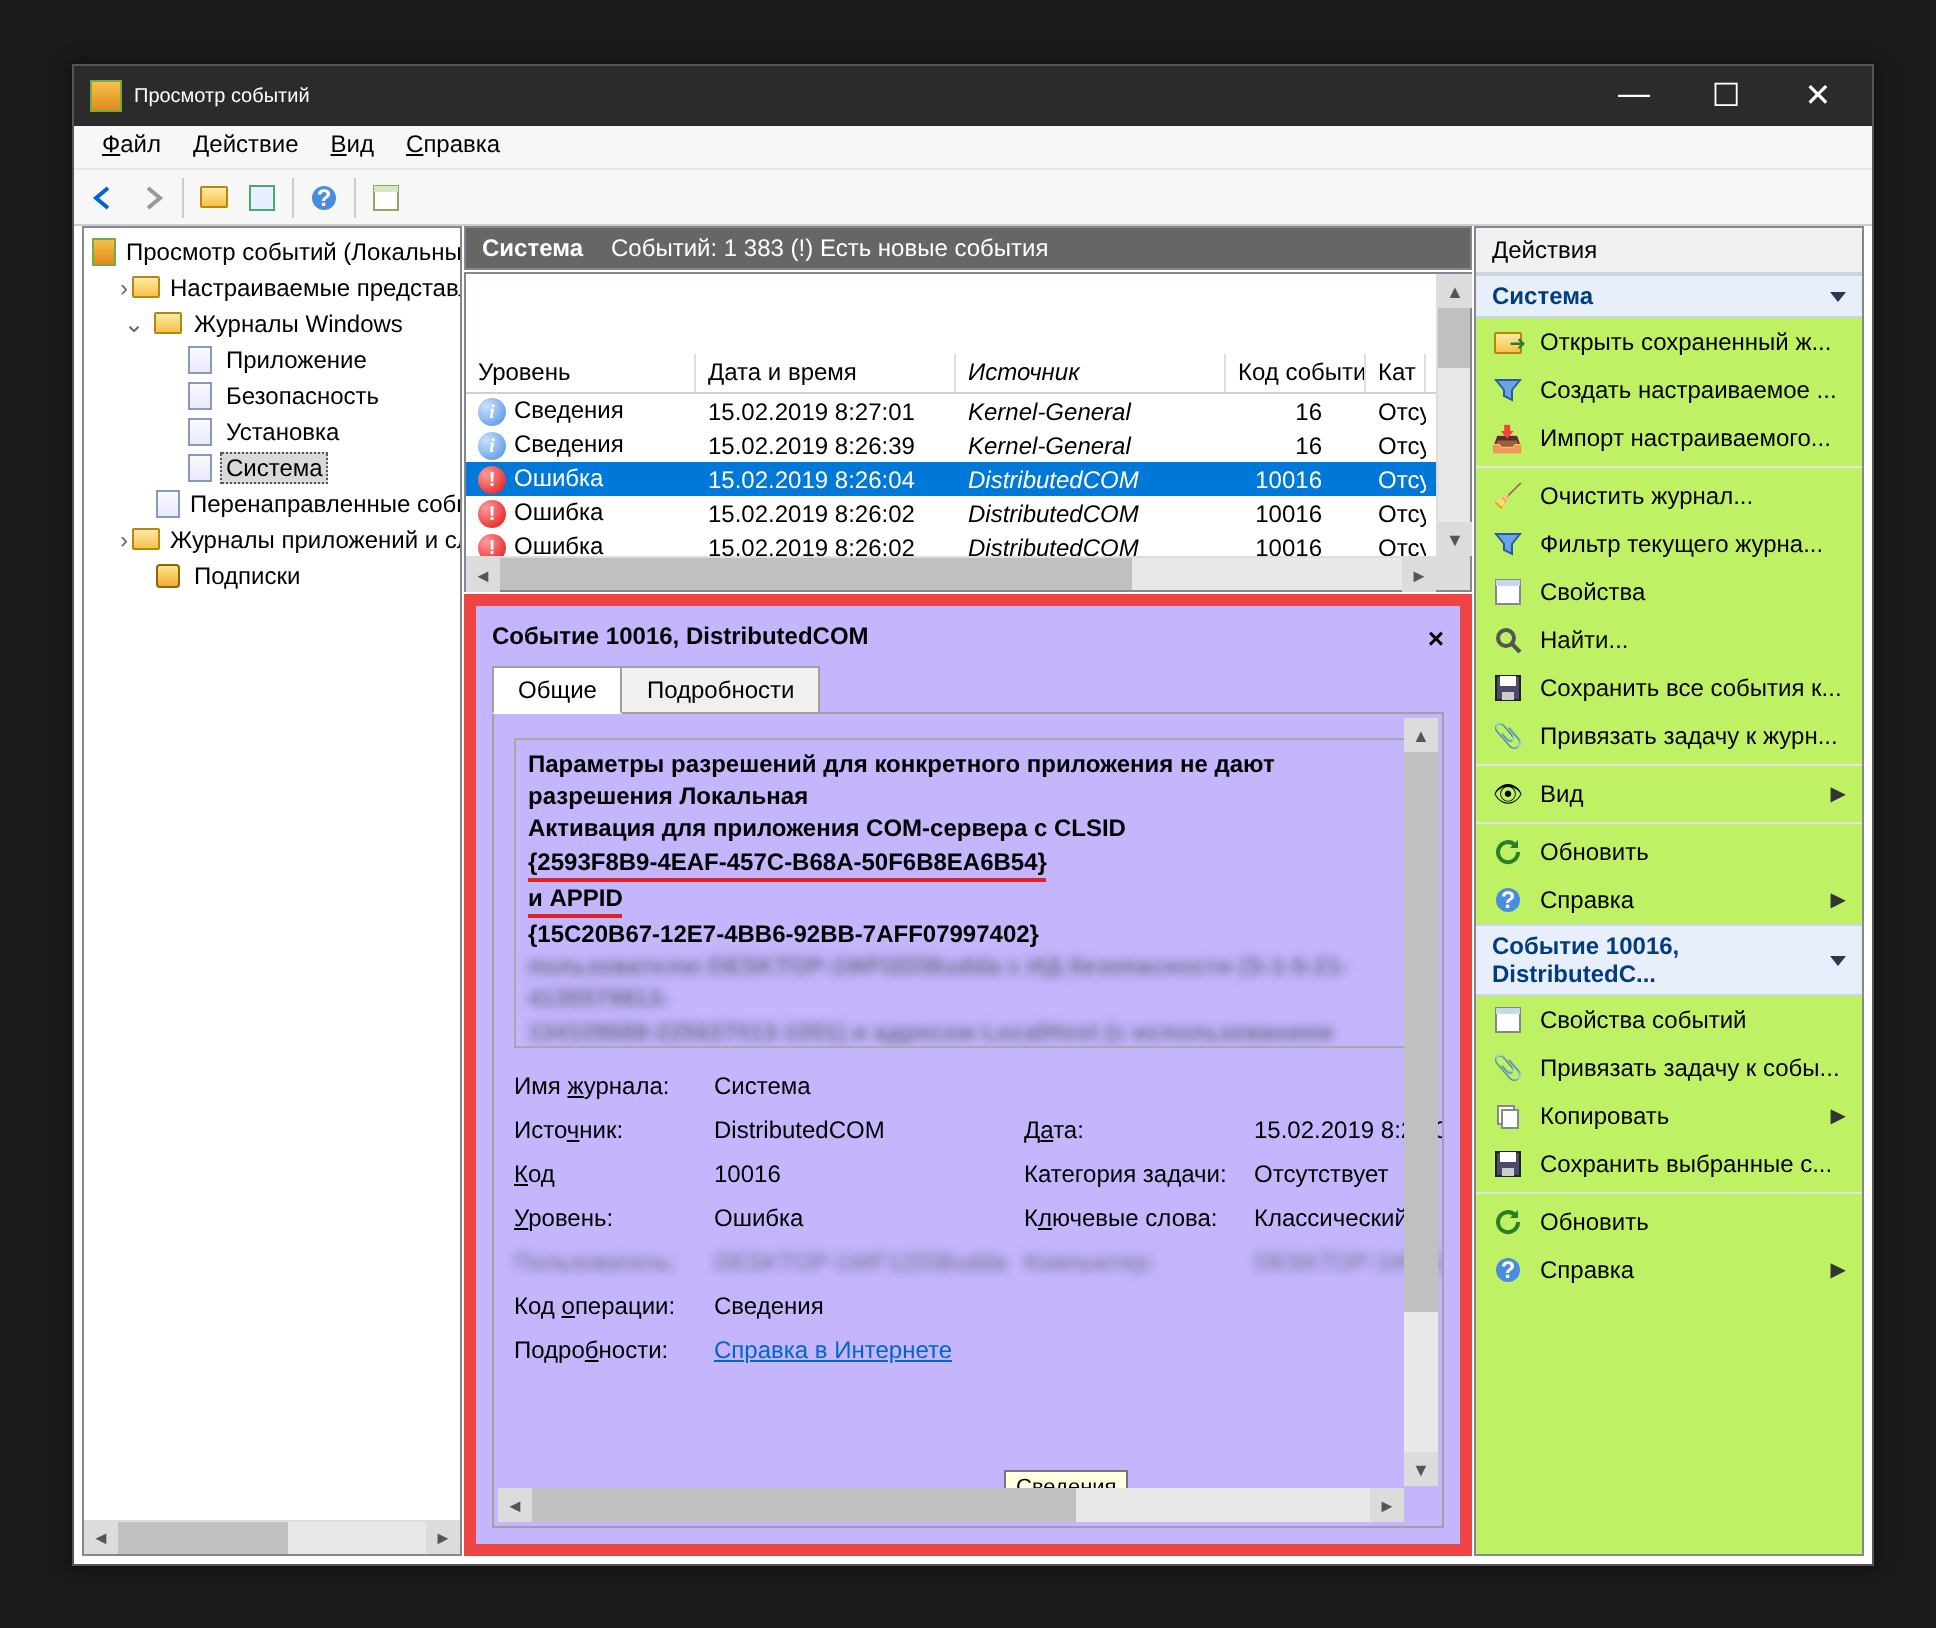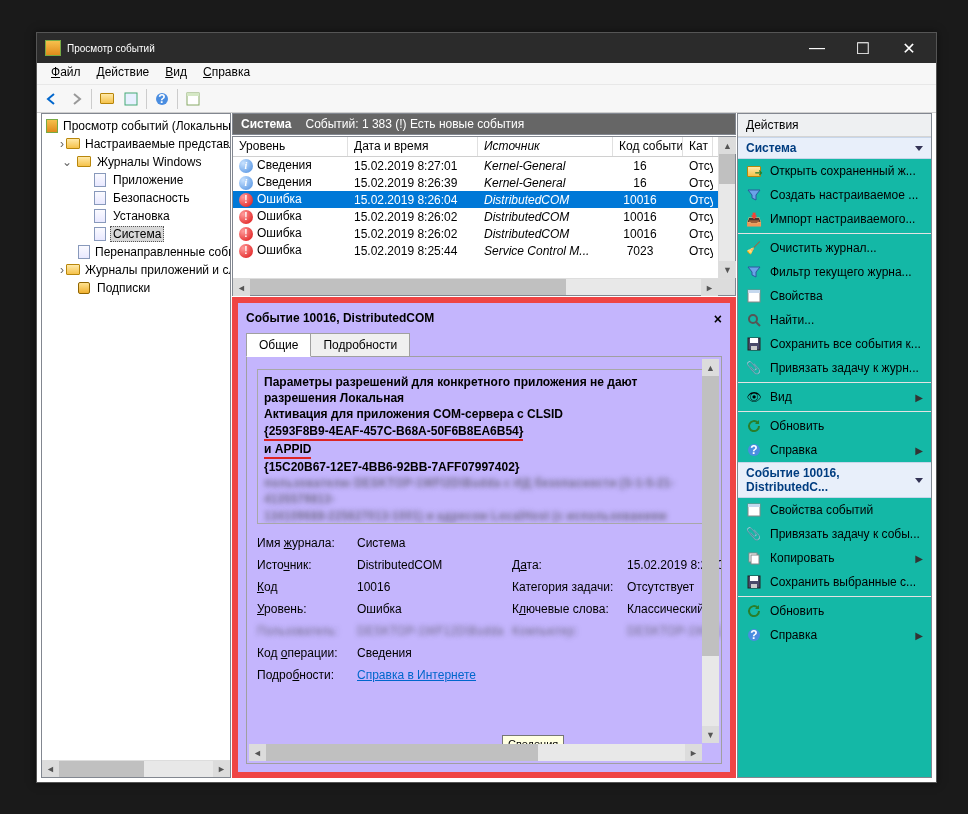--- a/index.html
+++ b/index.html
@@ -25,45 +25,45 @@
 .tree-row.sel .lbl{background:#d9d9d9;border:1px dotted #555; padding:0 2px;}
 .ind1{padding-left:0px;} .ind2{padding-left:16px;} .ind3{padding-left:32px;}
 .tree-hscroll{position:absolute;bottom:0;left:0;right:0;height:17px;background:#f0f0f0;display:flex;align-items:center;border-top:1px solid #ddd;}
 .scroll-btn{width:17px;height:17px;display:flex;align-items:center;justify-content:center;background:#dcdcdc;color:#555;font-size:9px;}
 .scroll-track{flex:1;background:#e8e8e8;height:100%;position:relative;}
 .scroll-thumb{position:absolute;background:#c0c0c0;}
 .center-pane{flex:1;display:flex;flex-direction:column;gap:1px;min-width:0;}
 .cp-header{background:#666;color:#fff;height:22px;display:flex;align-items:center;padding:0 8px;gap:14px;border:1px solid #828790;}
 .cp-header b{font-weight:bold;}
 .grid{border:1px solid #828790;background:#fff;display:flex;flex-direction:column;height:160px;}
-.grid-head{display:flex;height:20px;border-bottom:1px solid #d0d0d0;}
+.grid-head{display:flex;height:20px;border-bottom:1px solid #d0d0d0;margin-top:40px;}
 .gh{padding:2px 6px;border-right:1px solid #e0e0e0;overflow:hidden;white-space:nowrap;}
 .grid-body{flex:1;overflow:hidden;position:relative;}
 .grow{display:flex;height:17px;align-items:center;}
 .gc{padding:0 6px;white-space:nowrap;overflow:hidden;text-overflow:clip;}
 .grow.sel{background:#0078d7;color:#fff;}
 .ic-info{width:14px;height:14px;border-radius:50%;background:radial-gradient(circle at 30% 30%, #c8e2ff, #4a8de0);display:inline-flex;align-items:center;justify-content:center;color:#fff;font-size:10px;font-weight:bold;font-style:italic;font-family:Georgia;margin-right:4px;flex-shrink:0;}
 .ic-err{width:14px;height:14px;border-radius:50%;background:radial-gradient(circle at 30% 30%, #ff9b9b, #d11);display:inline-flex;align-items:center;justify-content:center;color:#fff;font-size:10px;font-weight:bold;margin-right:4px;flex-shrink:0;}
-.c-level{width:115px;} .c-dt{width:130px;} .c-src{width:135px;font-style:italic;} .c-code{width:70px;text-align:center;padding-right:22px;} .c-cat{width:30px;}
+.c-level{width:115px;} .c-dt{width:130px;} .c-src{width:135px;font-style:italic;} .c-code{width:70px;text-align:right;padding-right:22px;} .c-cat{width:30px;}
 .grid-hscroll{height:17px;background:#f0f0f0;display:flex;border-top:1px solid #ddd;}
 .detail{flex:1;border:6px solid #ef4444;background:#c4b5fd;padding:8px;display:flex;flex-direction:column;min-height:0;}
 .detail-title{display:flex;justify-content:space-between;margin-bottom:6px;font-weight:bold;}
 .detail-title .xb{font-family:Arial;font-weight:bold;font-size:14px;cursor:pointer;}
 .tabs{display:flex;position:relative;z-index:2;}
 .tab{padding:4px 12px;border:1px solid #a0a0a0;background:#f0f0f0;margin-right:-1px;position:relative;cursor:pointer;}
 .tab.active{background:#fff;border-bottom-color:#fff;z-index:3;}
 .tabbody{border:1px solid #a0a0a0;flex:1;margin-top:-1px;padding:12px 10px 8px;overflow:hidden;position:relative;min-height:0;}
 .desc-box{border:1px solid #a8a8a8;height:155px;padding:4px 6px;margin-bottom:12px;overflow:hidden;font-size:12px;line-height:1.35;font-weight:bold;}
 .redline{border-bottom:2px solid #dd2424;display:inline-block;}
 .blur{color:transparent;text-shadow:0 0 5px rgba(60,60,60,.6);user-select:none;}
 .fields{display:grid;grid-template-columns:100px 155px 115px 130px;row-gap:8px;align-items:center;}
 .fields .l{white-space:nowrap;} .fields u{text-decoration:underline;}
 .link{color:#0066cc;text-decoration:underline;}
 .tooltip{position:absolute;border:1px solid #767676;background:#ffffe1;padding:2px 5px;font-size:11px;}
-.actions-pane{width:195px;border:1px solid #828790;background:#14b8a6;display:flex;flex-direction:column;}
+.actions-pane{width:195px;border:1px solid #828790;background:#bef264;display:flex;flex-direction:column;}
 .ap-title{background:#eef0f2;padding:4px 8px;font-weight:normal;border-bottom:1px solid #d4d4d4;}
 .ap-section{background:#e8effa;padding:3px 8px;font-weight:bold;color:#003d80;border-top:1px solid #c7d6ea;border-bottom:1px solid #c7d6ea;display:flex;justify-content:space-between;align-items:center;}
 .ap-section .tri{width:0;height:0;border-left:4px solid transparent;border-right:4px solid transparent;border-top:5px solid #335;}
 .ap-item{display:flex;align-items:center;gap:8px;padding:4px 8px;cursor:default;white-space:nowrap;overflow:hidden;}
 .ap-icon{width:16px;height:16px;flex-shrink:0;display:inline-flex;align-items:center;justify-content:center;font-size:12px;}
 .ap-item .arrow{margin-left:auto;color:#333;font-size:10px;}
 .ap-sep{height:1px;background:#e3e3e3;margin:2px 0;}
 .vscroll{width:17px;background:#f0f0f0;border-left:1px solid #ddd;display:flex;flex-direction:column;}
 .hflex{display:flex;}
 .glyph-folder{width:14px;height:11px;background:linear-gradient(#ffe9a8,#f5c24b);border:1px solid #b8860b;border-radius:1px;}

